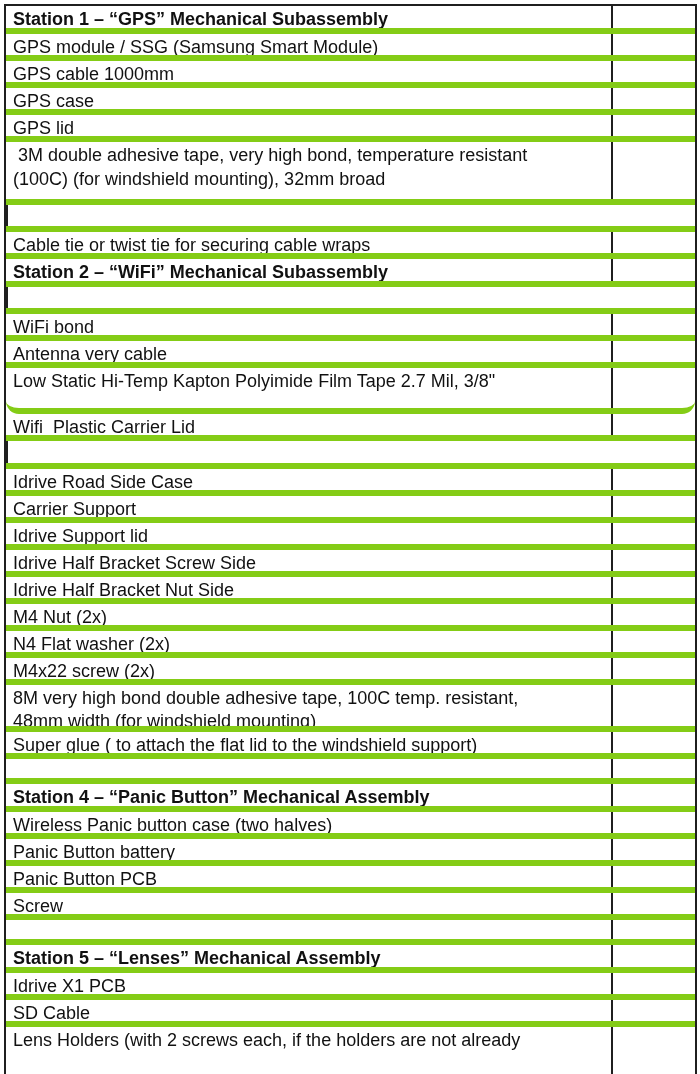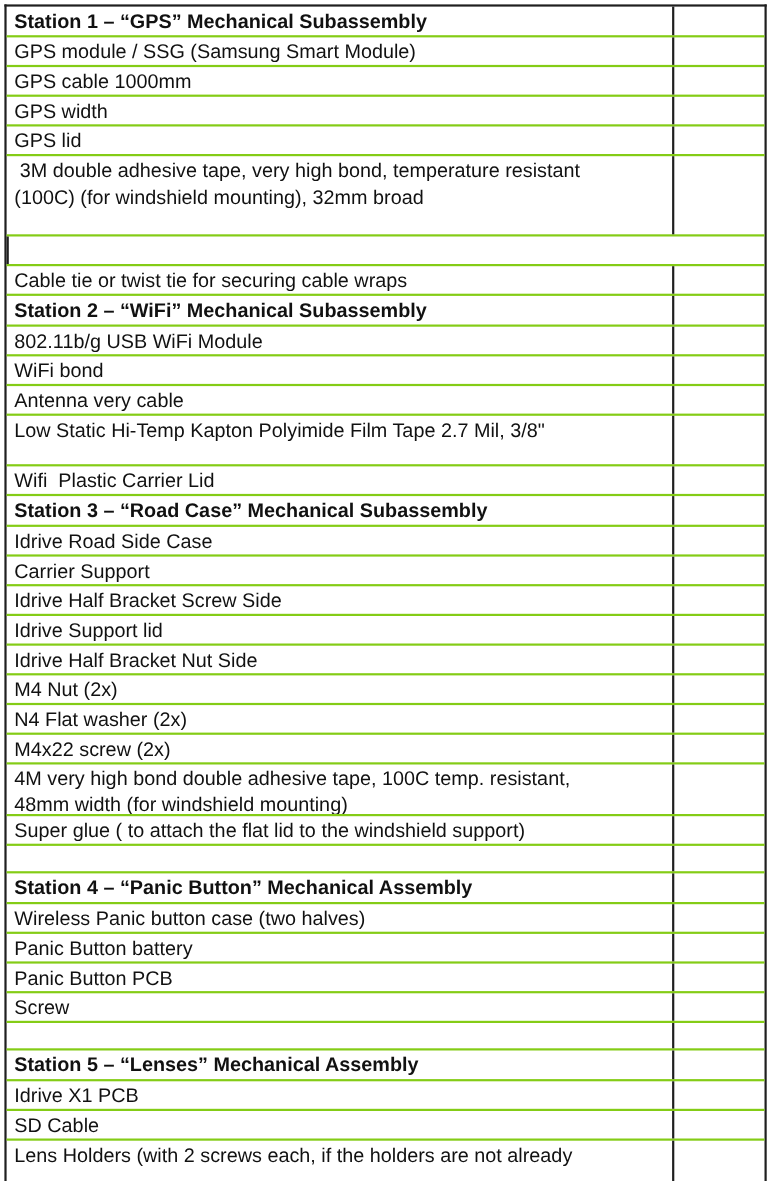--- a/index.html
+++ b/index.html
@@ -25,29 +25,29 @@
     top: 4px;
     width: 693px;
     border: 2px solid #1f1f1f;
     border-bottom: none;
     box-sizing: border-box;
     background: #ffffff;
   }
   .row {
     display: flex;
     box-sizing: border-box;
-    border-bottom: 2px solid #84cc16;
+    border-bottom: 6px solid #84cc16;
     gap: 48px;
   }
   .row.header       { height: 28px; }
   .row.item         { height: 27px; }
   .row.empty        { height: 25px; }
-  .row.item-2line-lg{ height: 73px; }
+  .row.item-2line-lg{ height: 63px; }
   .row.item-2line   { height: 47px; }
-  .row.item-tall    { height: 46px; }
+  .row.item-tall    { height: 46px; border-radius: 13px; }
   .cell {
     box-sizing: border-box;
   }
   .cell-left {
     flex: 1 1 auto;
     padding: 1px 4px 0 7px;
     overflow: hidden;
   }
   .cell-right {
     flex: 0 0 84px;
@@ -82,21 +82,21 @@
         <div class="cell cell-right"></div>
       </div>
       <div class="row item">
         <div class="cell cell-left">
           <div class="line">GPS cable 1000mm</div>
         </div>
         <div class="cell cell-right"></div>
       </div>
       <div class="row item">
         <div class="cell cell-left">
-          <div class="line">GPS width</div>
+          <div class="line">GPS case</div>
         </div>
         <div class="cell cell-right"></div>
       </div>
       <div class="row item">
         <div class="cell cell-left">
           <div class="line">GPS lid</div>
         </div>
         <div class="cell cell-right"></div>
       </div>
       <div class="row item-2line-lg">
@@ -115,23 +115,20 @@
         </div>
         <div class="cell cell-right"></div>
       </div>
       <div class="row header">
         <div class="cell cell-left">
           <div class="line">Station 2 – “WiFi” Mechanical Subassembly</div>
         </div>
         <div class="cell cell-right"></div>
       </div>
       <div class="row item">
-        <div class="cell cell-left">
-          <div class="line">802.11b/g USB WiFi Module</div>
-        </div>
         <div class="cell cell-right"></div>
       </div>
       <div class="row item">
         <div class="cell cell-left">
           <div class="line">WiFi bond</div>
         </div>
         <div class="cell cell-right"></div>
       </div>
       <div class="row item">
         <div class="cell cell-left">
@@ -145,51 +142,48 @@
         </div>
         <div class="cell cell-right"></div>
       </div>
       <div class="row item">
         <div class="cell cell-left">
           <div class="line">Wifi  Plastic Carrier Lid</div>
         </div>
         <div class="cell cell-right"></div>
       </div>
       <div class="row header">
-        <div class="cell cell-left">
-          <div class="line">Station 3 – “Road Case” Mechanical Subassembly</div>
-        </div>
         <div class="cell cell-right"></div>
       </div>
       <div class="row item">
         <div class="cell cell-left">
           <div class="line">Idrive Road Side Case</div>
         </div>
         <div class="cell cell-right"></div>
       </div>
       <div class="row item">
         <div class="cell cell-left">
           <div class="line">Carrier Support</div>
         </div>
         <div class="cell cell-right"></div>
       </div>
       <div class="row item">
         <div class="cell cell-left">
+          <div class="line">Idrive Support lid</div>
+        </div>
+        <div class="cell cell-right"></div>
+      </div>
+      <div class="row item">
+        <div class="cell cell-left">
           <div class="line">Idrive Half Bracket Screw Side</div>
         </div>
         <div class="cell cell-right"></div>
       </div>
       <div class="row item">
         <div class="cell cell-left">
-          <div class="line">Idrive Support lid</div>
-        </div>
-        <div class="cell cell-right"></div>
-      </div>
-      <div class="row item">
-        <div class="cell cell-left">
           <div class="line">Idrive Half Bracket Nut Side</div>
         </div>
         <div class="cell cell-right"></div>
       </div>
       <div class="row item">
         <div class="cell cell-left">
           <div class="line">M4 Nut (2x)</div>
         </div>
         <div class="cell cell-right"></div>
       </div>
@@ -200,21 +194,21 @@
         <div class="cell cell-right"></div>
       </div>
       <div class="row item">
         <div class="cell cell-left">
           <div class="line">M4x22 screw (2x)</div>
         </div>
         <div class="cell cell-right"></div>
       </div>
       <div class="row item-2line">
         <div class="cell cell-left">
-          <div class="line">4M very high bond double adhesive tape, 100C temp. resistant,</div>
+          <div class="line">8M very high bond double adhesive tape, 100C temp. resistant,</div>
           <div class="line">48mm width (for windshield mounting)</div>
         </div>
         <div class="cell cell-right"></div>
       </div>
       <div class="row item">
         <div class="cell cell-left">
           <div class="line">Super glue ( to attach the flat lid to the windshield support)</div>
         </div>
         <div class="cell cell-right"></div>
       </div>

